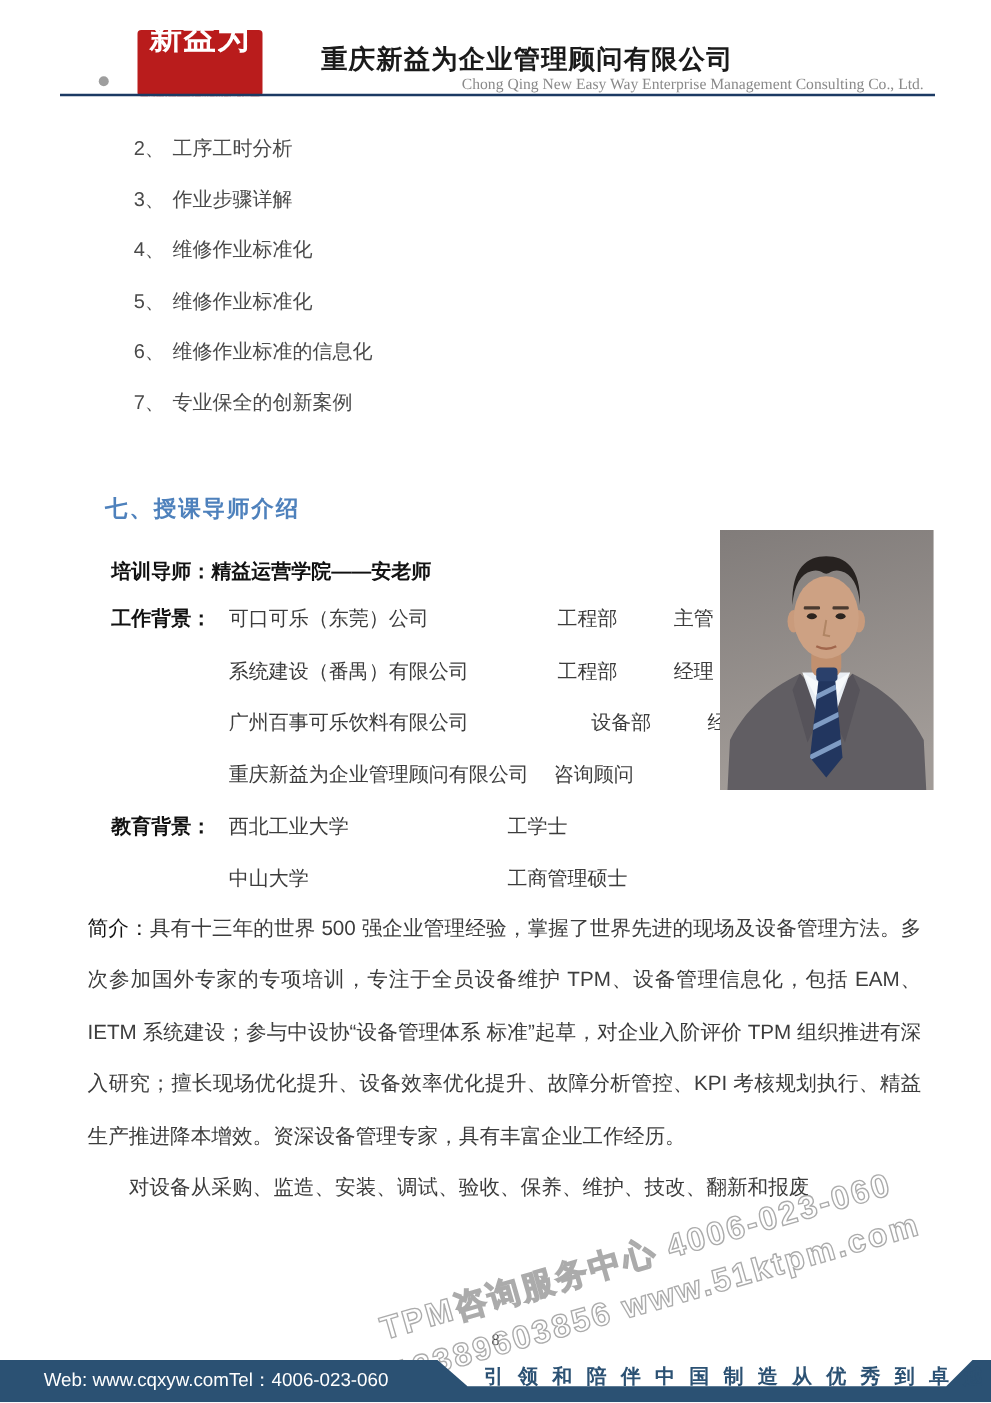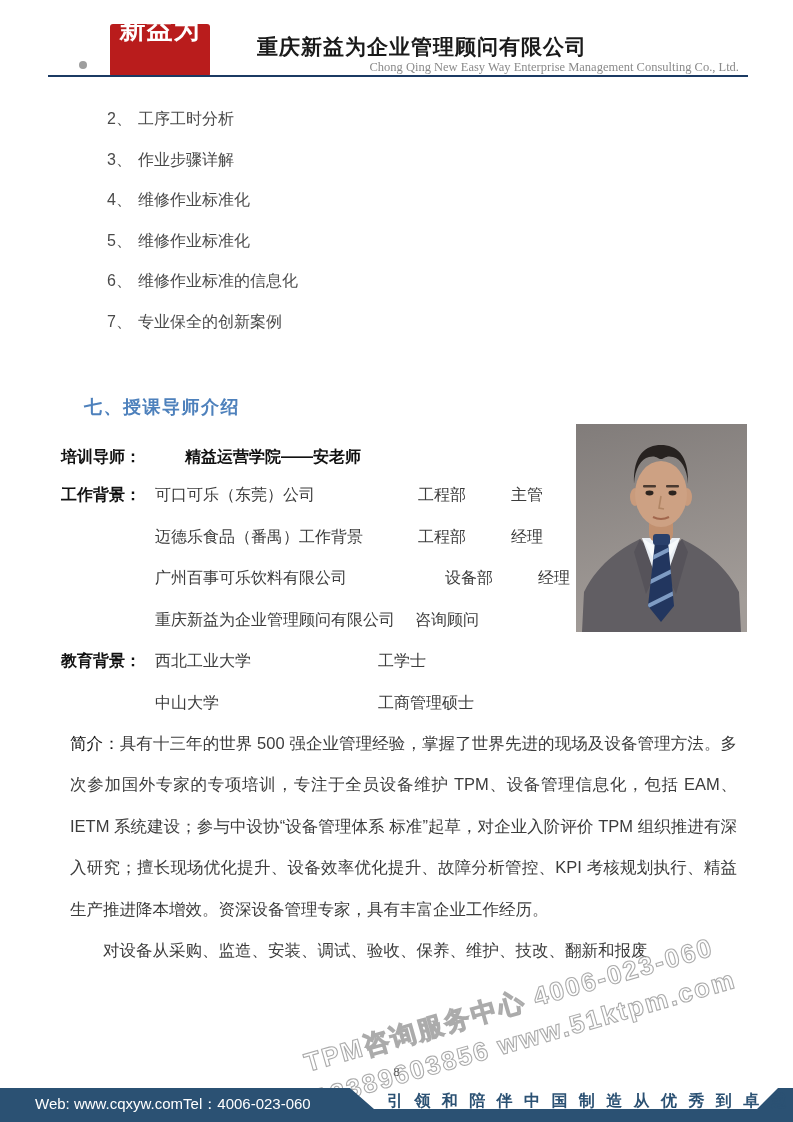--- a/index.html
+++ b/index.html
@@ -33,29 +33,29 @@
   .li{ position:absolute; left:107px; font-size:16px; color:#4a4a4a; white-space:nowrap; }
   .li .num{ display:inline-block; width:31px; }
 
   
   .sec-title{
     position:absolute; left:84px; top:395px; font-size:18px; font-weight:bold;
     color:#4e81bc; letter-spacing:1.5px; white-space:nowrap;
   }
 
   
-  .row{ position:absolute; left:61px; display:flex; align-items:flex-start;
+  .row{ position:absolute; left:89px; display:flex; align-items:flex-start;
         font-size:16px; color:#3c3c3c; white-space:nowrap; }
   .row .lab{ display:inline-block; width:94px; font-weight:bold; color:#111; }
   .row .col-company{ display:inline-block; width:263px; }
   .row .col-dept{ display:inline-block; width:93px; }
   .row .col-auto{ display:inline-block; }
   .row .gap20{ margin-left:20px; }
   .row .col-school{ display:inline-block; width:223px; }
-  .bold-val{ font-weight:bold; color:#111;margin-left:44px; }
+  .bold-val{ font-weight:bold; color:#111; }
 
   
   .intro{
     position:absolute; left:70px; top:723px; width:667px;
     font-size:16.5px; line-height:41.4px; color:#3c3c3c; text-align:justify;
   }
   .intro .lab{ font-weight:normal; color:#111; }
   .intro-p2{ text-indent:33px; text-align:justify; }
 
   
@@ -118,21 +118,21 @@
   </div>
 
   <div class="row" style="top:485px">
     <span class="lab">工作背景：</span>
     <span class="col-company">可口可乐（东莞）公司</span>
     <span class="col-dept">工程部</span>
     <span class="col-auto">主管</span>
   </div>
   <div class="row" style="top:527px">
     <span class="lab"></span>
-    <span class="col-company">迈德乐食品（番禺）工作背景</span>
+    <span class="col-company">系统建设（番禺）有限公司</span>
     <span class="col-dept">工程部</span>
     <span class="col-auto">经理</span>
   </div>
   <div class="row" style="top:568px">
     <span class="lab"></span>
     <span class="col-company" style="width:290px">广州百事可乐饮料有限公司</span>
     <span class="col-dept">设备部</span>
     <span class="col-auto">经理</span>
   </div>
   <div class="row" style="top:610px">

